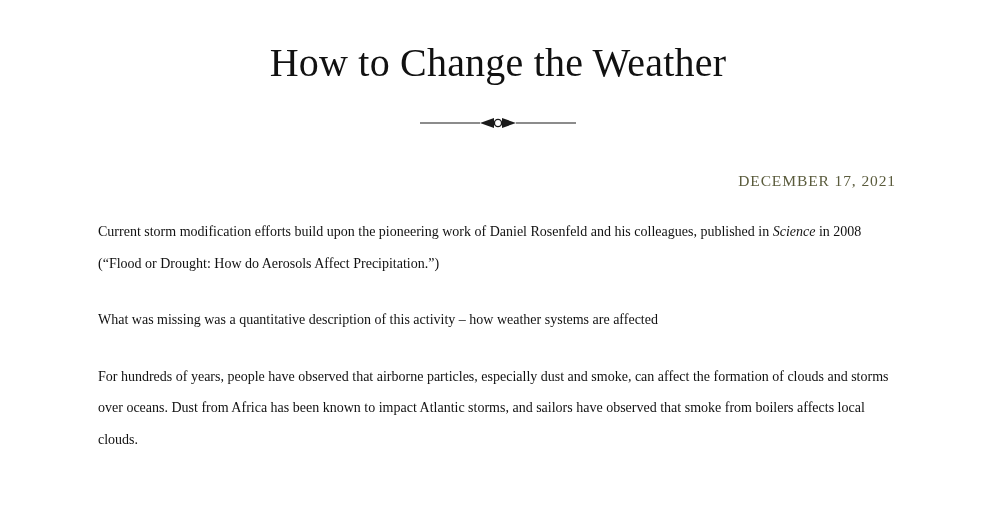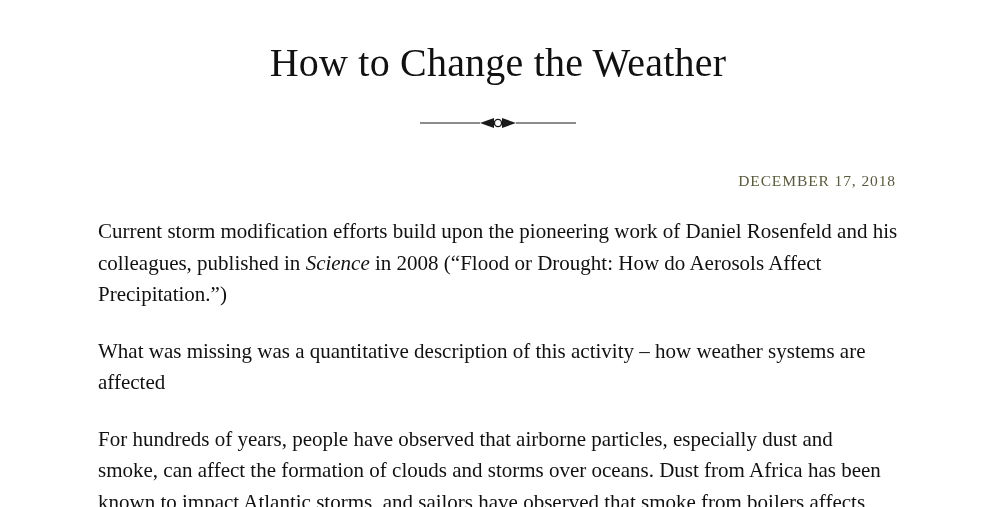--- a/index.html
+++ b/index.html
@@ -53,21 +53,21 @@
     font-size: 15.5px;
     letter-spacing: 0.9px;
     color: #5a5b3c;
     padding-right: 2px;
   }
   .body-copy {
     margin-top: 26px;
   }
   .body-copy p {
     margin: 0 0 25px 0;
-    font-size: 21px;
+    font-size: 14px;
     line-height: 31.5px;
     color: #111111;
     text-align: left;
   }
   .body-copy p:last-child {
     margin-bottom: 0;
   }
   em.italic {
     font-style: italic;
   }
@@ -85,21 +85,21 @@
         <svg width="160" height="16" viewBox="0 0 160 16" xmlns="http://www.w3.org/2000/svg">
           <line x1="2" y1="8" x2="62" y2="8" stroke="#1a1a1a" stroke-width="1.2"></line>
           <line x1="98" y1="8" x2="158" y2="8" stroke="#1a1a1a" stroke-width="1.2"></line>
           <polygon points="62,8 76,3 76,13" fill="#1a1a1a"></polygon>
           <polygon points="98,8 84,3 84,13" fill="#1a1a1a"></polygon>
           <circle cx="80" cy="8" r="3.6" fill="none" stroke="#1a1a1a" stroke-width="1.4"></circle>
         </svg>
       </span>
     </div>
 
-    <div class="dateline">DECEMBER 17, 2018</div>
+    <div class="dateline">DECEMBER 17, 2021</div>
 
     <div class="body-copy">
       <p>
         <span>Current storm modification efforts build upon the pioneering work of Daniel Rosenfeld and his colleagues, published in </span><em class="italic">Science</em><span> in 2008 (“Flood or Drought: How do Aerosols Affect Precipitation.”)</span>
       </p>
       <p>
         <span>What was missing was a quantitative description of this activity – how weather systems are affected</span>
       </p>
       <p>
         <span>For hundreds of years, people have observed that airborne particles, especially dust and smoke, can affect the formation of clouds and storms over oceans. Dust from Africa has been known to impact Atlantic storms, and sailors have observed that smoke from boilers affects local clouds.</span>

